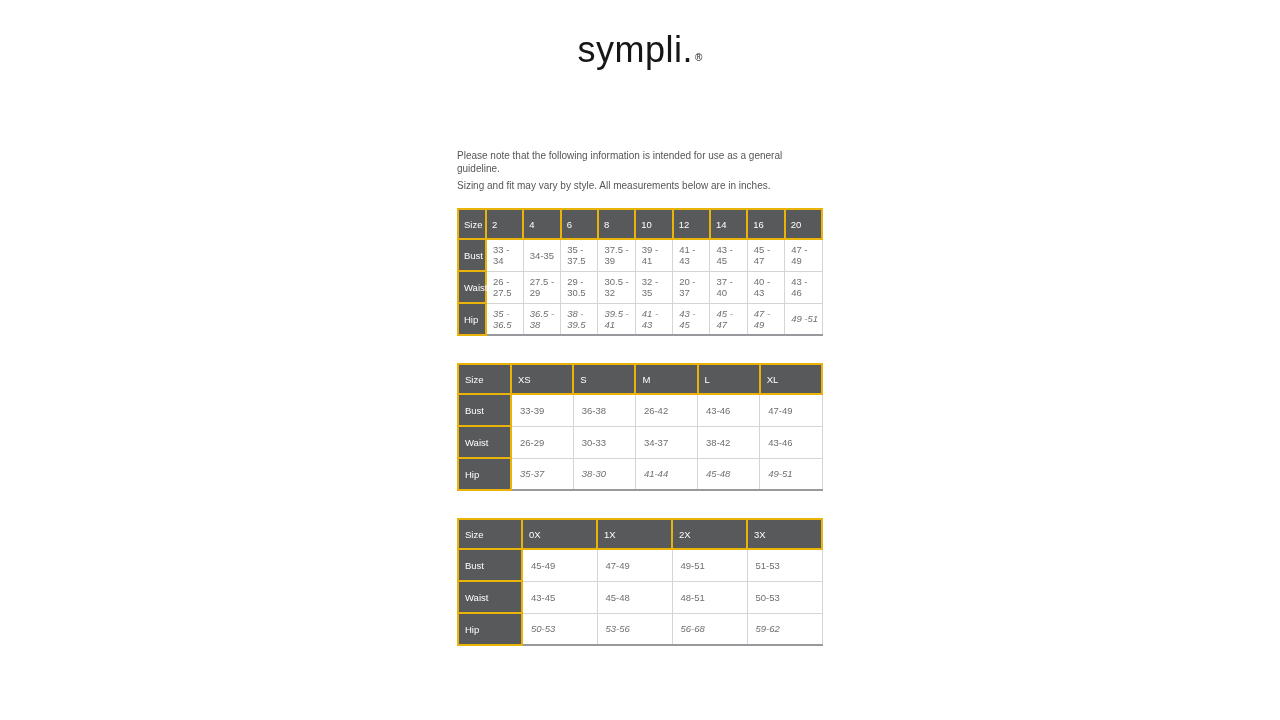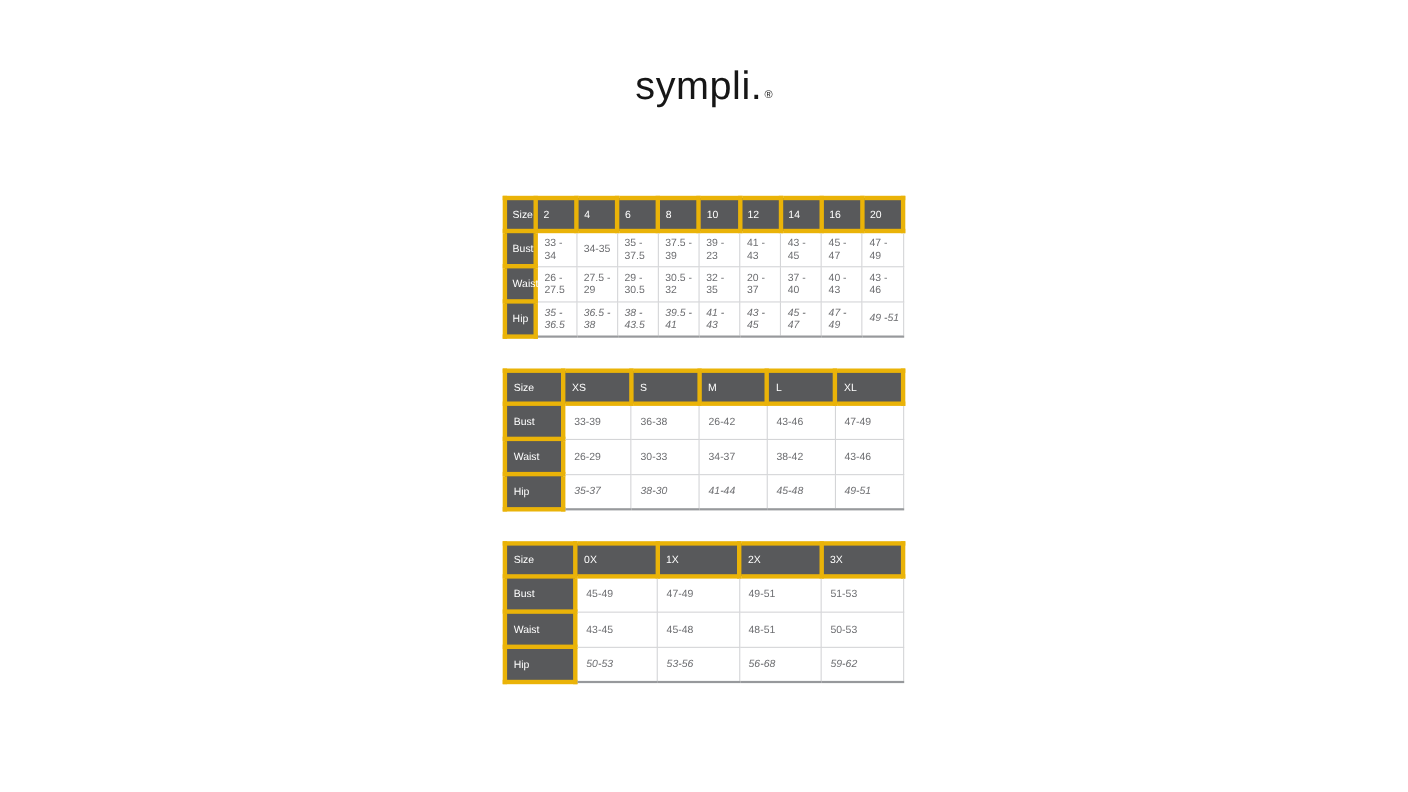--- a/index.html
+++ b/index.html
@@ -14,21 +14,21 @@
   }
   * { box-sizing: border-box; }
   html, body {
     margin: 0; padding: 0;
     width: 1280px; height: 720px;
     background: var(--page-bg);
     font-family: "Liberation Sans", sans-serif;
     overflow: hidden;
   }
   .logo-wrap {
-    padding-top: 59px;
+    padding-top: 31px;
     text-align: center;
     line-height: 38px;
     white-space: nowrap;
   }
   .logo-text, .logo-period {
     font-size: 36px;
     font-weight: 500;
     letter-spacing: 0.5px;
     color: var(--logo-color);
   }
@@ -57,21 +57,21 @@
   .size-table.t2, .size-table.t3 { margin-top: 27px; }
   .size-table thead tr { height: 30px; }
   .size-table tbody tr { height: 32px; }
   .size-table th {
     background: var(--header-bg);
     color: var(--header-text);
     font-weight: normal;
     font-size: 9.5px;
     text-align: left;
     padding: 0 2px 0 6px;
-    border: 4px solid #eab308;
+    border: 2px solid #eab308;
   }
   .size-table td {
     background: #ffffff;
     color: var(--cell-text);
     font-size: 9.5px;
     text-align: left;
     padding: 0 2px 0 8px;
     border: 1px solid var(--cell-border);
   }
   .size-table tbody tr:last-child td { border-bottom: 2px solid var(--table-edge); font-style: italic; }
@@ -84,20 +84,22 @@
 </head>
 <body>
 
 <div class="page">
 
   <header class="logo-wrap">
     <span class="logo-text">sympli</span><span class="logo-period">.</span><span class="logo-reg">®</span>
   </header>
 
   <main class="content">
+    <p class="intro-line">Please note that the following information is intended for use as a general guideline.</p>
+    <p class="intro-line">Sizing and fit may vary by style. All measurements below are in inches.</p>
 
     <table class="size-table t1">
         <thead>
           <tr>
             <th>Size</th>
             <th>2</th>
             <th>4</th>
             <th>6</th>
             <th>8</th>
             <th>10</th>
@@ -107,21 +109,21 @@
             <th>20</th>
           </tr>
         </thead>
         <tbody>
           <tr>
             <th>Bust</th>
             <td>33 - 34</td>
             <td>34-35</td>
             <td>35 - 37.5</td>
             <td>37.5 - 39</td>
-            <td>39 - 23</td>
+            <td>39 - 41</td>
             <td>41 - 43</td>
             <td>43 - 45</td>
             <td>45 - 47</td>
             <td>47 - 49</td>
           </tr>
           <tr>
             <th>Waist</th>
             <td>26 - 27.5</td>
             <td>27.5 - 29</td>
             <td>29 - 30.5</td>
@@ -129,21 +131,21 @@
             <td>32 - 35</td>
             <td>20 - 37</td>
             <td>37 - 40</td>
             <td>40 - 43</td>
             <td>43 - 46</td>
           </tr>
           <tr>
             <th>Hip</th>
             <td>35 - 36.5</td>
             <td>36.5 - 38</td>
-            <td>38 - 43.5</td>
+            <td>38 - 39.5</td>
             <td>39.5 - 41</td>
             <td>41 - 43</td>
             <td>43 - 45</td>
             <td>45 - 47</td>
             <td>47 - 49</td>
             <td>49 -51</td>
           </tr>
         </tbody>
       </table>
     <table class="size-table t2">

